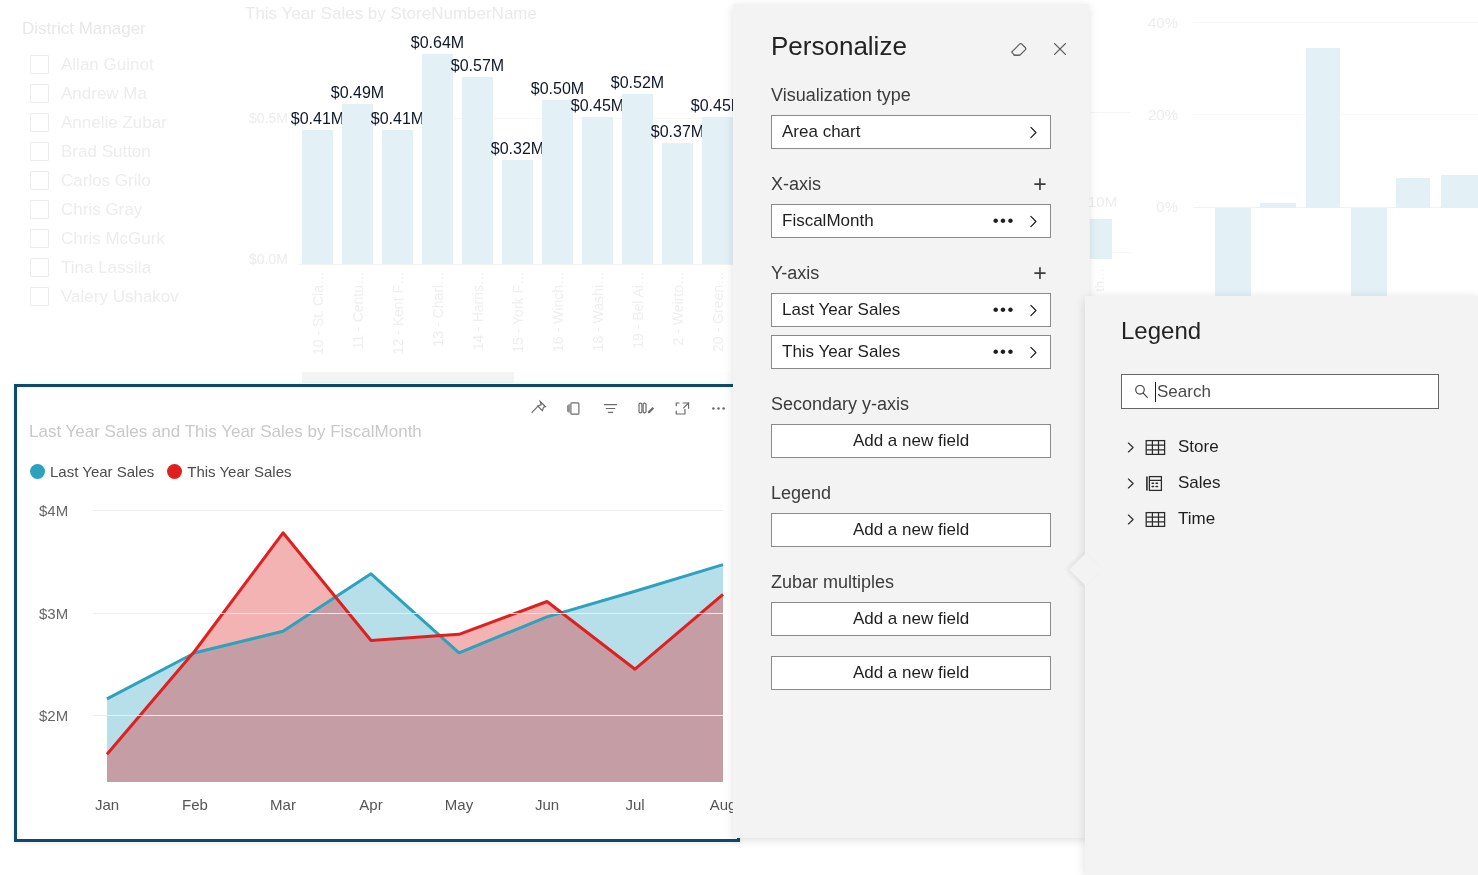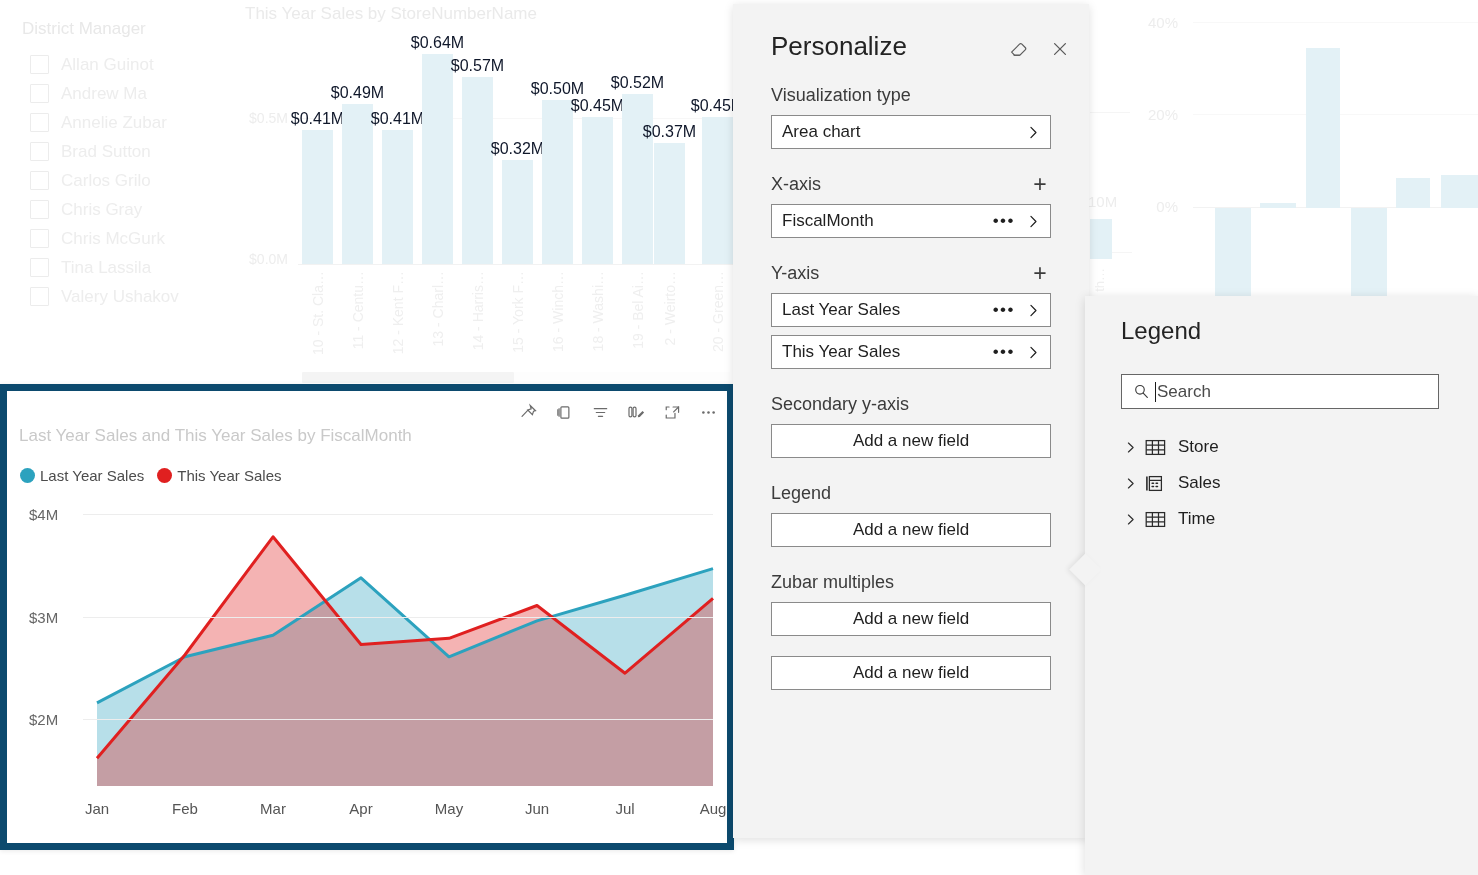--- a/index.html
+++ b/index.html
@@ -223,26 +223,26 @@
   }
   .frag-line {
     position: absolute;
     height: 1px;
     background: #f5f5f5;
   }
 
   
   .area-card {
     position: absolute;
-    left: 0;
+    left: 14px;
     top: 384px;
     width: 720px;
     height: 452px;
     background: #ffffff;
-    border: 7px solid #0c4a6e;
+    border: 3px solid #0c4a6e;
     box-shadow: 0 1px 5px rgba(0,0,0,0.09);
     z-index: 5;
   }
   .area-toolbar {
     position: absolute;
     right: 8px;
     top: 5px;
     display: flex;
     align-items: center;
     gap: 14px;
@@ -638,21 +638,21 @@
           <div class="bar-col" style="left: 280px; height: 237px;">
             <div class="bar-rect" style="height: 148.125px;"></div>
             <div class="bar-val" style="bottom: 148.125px;">$0.45M</div>
             <div class="bar-cat">18 - Washi…</div>
           </div>
           <div class="bar-col" style="left: 320px; height: 237px;">
             <div class="bar-rect" style="height: 171.167px;"></div>
             <div class="bar-val" style="bottom: 171.167px;">$0.52M</div>
             <div class="bar-cat">19 - Bel Ai…</div>
           </div>
-          <div class="bar-col" style="left: 352px; height: 237px;">
+          <div class="bar-col" style="left: 360px; height: 237px;">
             <div class="bar-rect" style="height: 121.792px;"></div>
             <div class="bar-val" style="bottom: 121.792px;">$0.37M</div>
             <div class="bar-cat">2 - Weirto…</div>
           </div>
           <div class="bar-col" style="left: 400px; height: 237px;">
             <div class="bar-rect" style="height: 148.125px;"></div>
             <div class="bar-val" style="bottom: 148.125px;">$0.45M</div>
             <div class="bar-cat">20 - Green…</div>
           </div>
         </div>

